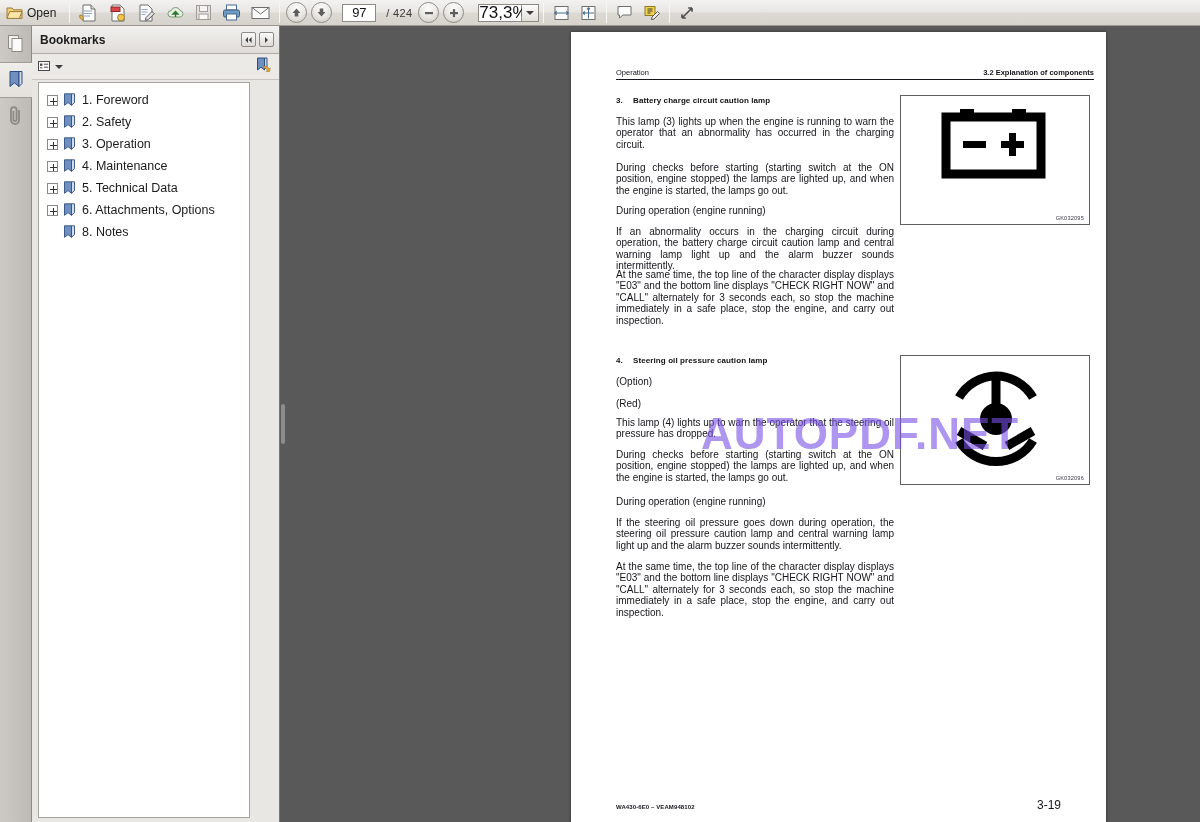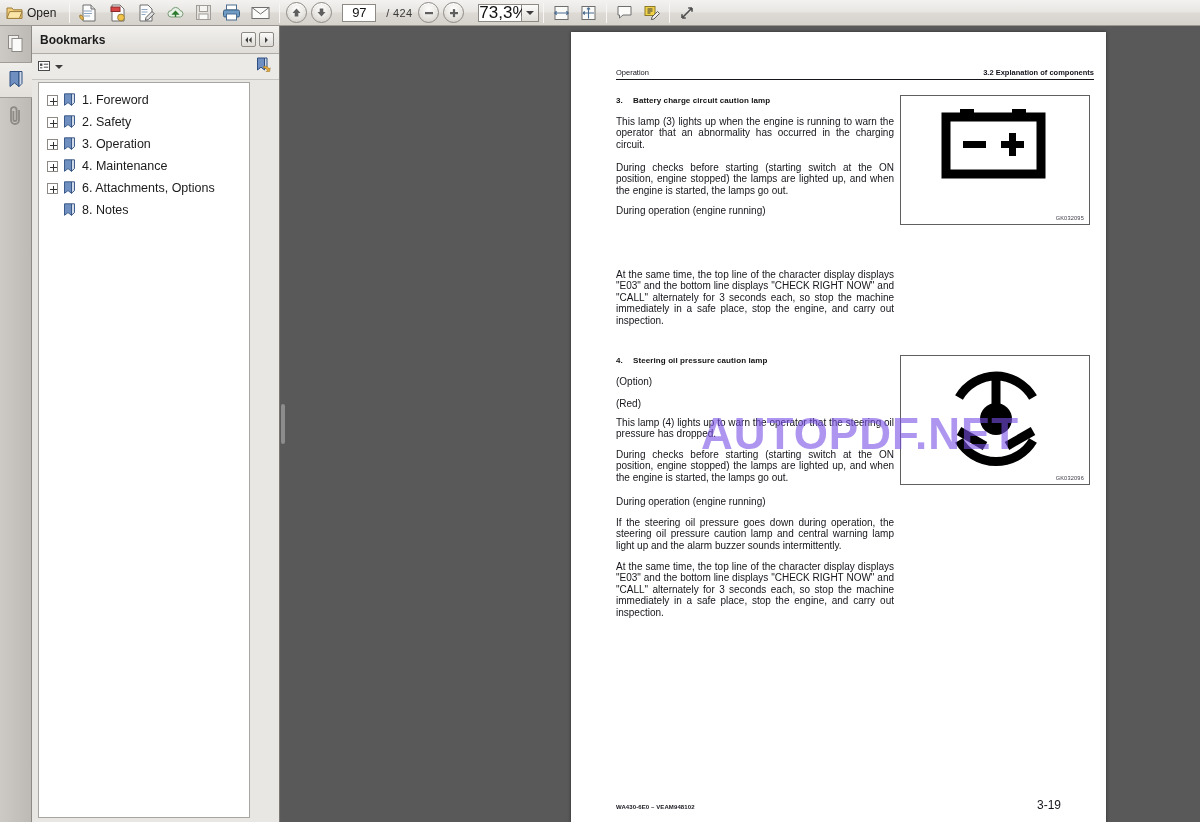--- a/index.html
+++ b/index.html
@@ -395,20 +395,28 @@
 
         <div class="node">
           <span class="expander"></span>
           <svg class="bm-icon" viewBox="0 0 13 15">
             <path d="M1.5 .8h7v11.5L5 9.6 1.5 12.3z" fill="#6f8fc0" stroke="#2f4f80" stroke-width=".9"></path>
             <path d="M8.5 .8h3v8.8l-3 2.7z" fill="#d3dcea" stroke="#2f4f80" stroke-width=".9"></path>
           </svg>
           <span class="node-label">4. Maintenance</span>
         </div>
 
+        <div class="node">
+          <span class="expander"></span>
+          <svg class="bm-icon" viewBox="0 0 13 15">
+            <path d="M1.5 .8h7v11.5L5 9.6 1.5 12.3z" fill="#6f8fc0" stroke="#2f4f80" stroke-width=".9"></path>
+            <path d="M8.5 .8h3v8.8l-3 2.7z" fill="#d3dcea" stroke="#2f4f80" stroke-width=".9"></path>
+          </svg>
+          <span class="node-label">5. Technical Data</span>
+        </div>
 
         <div class="node">
           <span class="expander"></span>
           <svg class="bm-icon" viewBox="0 0 13 15">
             <path d="M1.5 .8h7v11.5L5 9.6 1.5 12.3z" fill="#6f8fc0" stroke="#2f4f80" stroke-width=".9"></path>
             <path d="M8.5 .8h3v8.8l-3 2.7z" fill="#d3dcea" stroke="#2f4f80" stroke-width=".9"></path>
           </svg>
           <span class="node-label">6. Attachments, Options</span>
         </div>
 
@@ -435,20 +443,21 @@
         <span>Operation</span>
         <span class="right">3.2  Explanation of components</span>
       </div>
 
       <div class="sec-num" style="left:45px; top:64px;">3.</div>
       <div class="sec-title" style="left:62px; top:64px;">Battery charge circuit caution lamp</div>
 
       <div class="para" style="left:45px; top:84px;">This lamp (3) lights up when the engine is running to warn the operator that an abnormality has occurred in the charging circuit.</div>
       <div class="para" style="left:45px; top:130px;">During checks before starting (starting switch at the ON position, engine stopped) the lamps are lighted up, and when the engine is started, the lamps go out.</div>
       <div class="para" style="left:45px; top:173px;">During operation (engine running)</div>
+      <div class="para" style="left:45px; top:194px;">If an abnormality occurs in the charging circuit during operation, the battery charge circuit caution lamp and central warning lamp light up and the alarm buzzer sounds intermittently.</div>
       <div class="para" style="left:45px; top:237px;">At the same time, the top line of the character display displays "E03" and the bottom line displays "CHECK RIGHT NOW" and "CALL" alternately for 3 seconds each, so stop the machine immediately in a safe place, stop the engine, and carry out inspection.</div>
 
       <div class="fig" style="left:329px; top:63px;">
         <svg width="190" height="126" viewBox="0 0 190 126">
           <rect x="59" y="13" width="14" height="9" fill="#000"></rect>
           <rect x="111" y="13" width="14" height="9" fill="#000"></rect>
           <rect x="45" y="21" width="95" height="57" fill="none" stroke="#000" stroke-width="9"></rect>
           <rect x="62" y="45" width="23" height="7" fill="#000"></rect>
           <rect x="100" y="45" width="23" height="7" fill="#000"></rect>
           <rect x="108" y="37" width="7" height="23" fill="#000"></rect>

